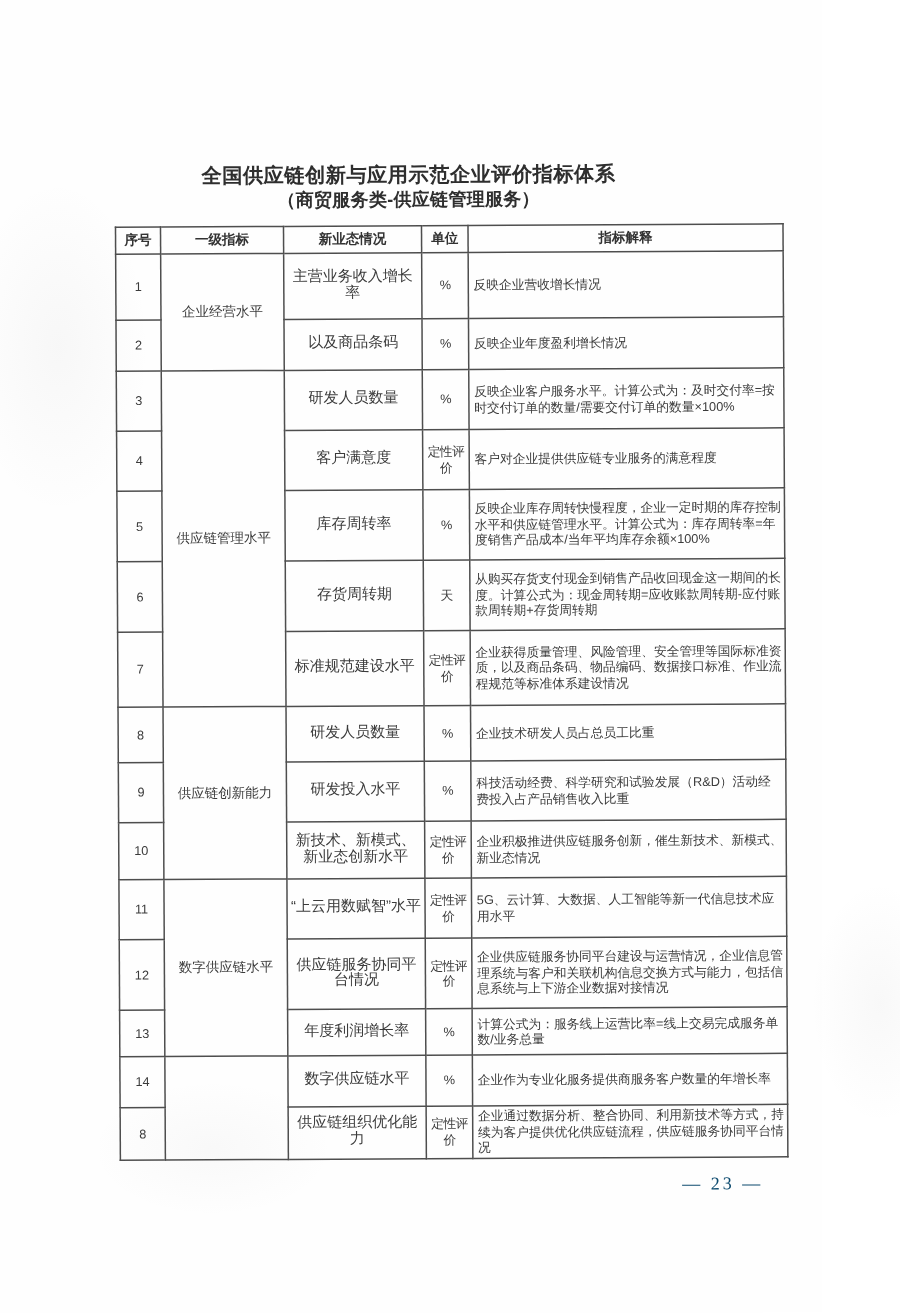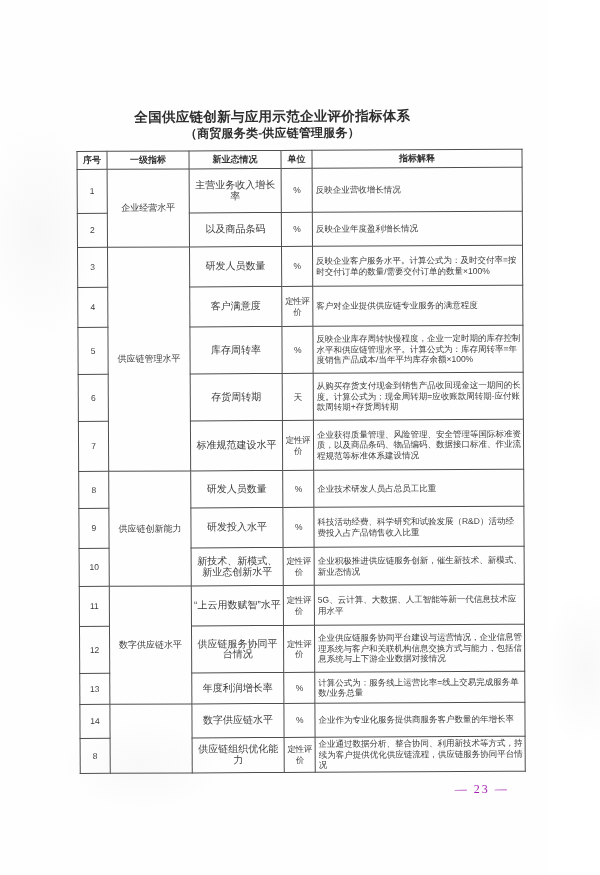--- a/index.html
+++ b/index.html
@@ -97,21 +97,21 @@
   tr.r13 { height: 31px; }
   tr.r14 { height: 34px; }
   tr.r15 { height: 30px; }
 
   .page-number {
     position: absolute;
     left: 430px; top: 783px;
     width: 100px;
     text-align: center;
     font-size: 12px;
-    color: #a21caf;
+    color: #0c4a6e;
     letter-spacing: 2px;
     font-family: "Liberation Serif", serif;
   }
 </style>
 </head>
 <body>
 
 <div class="page">
   <div class="sheet">
     <div class="smudge s1"></div>

